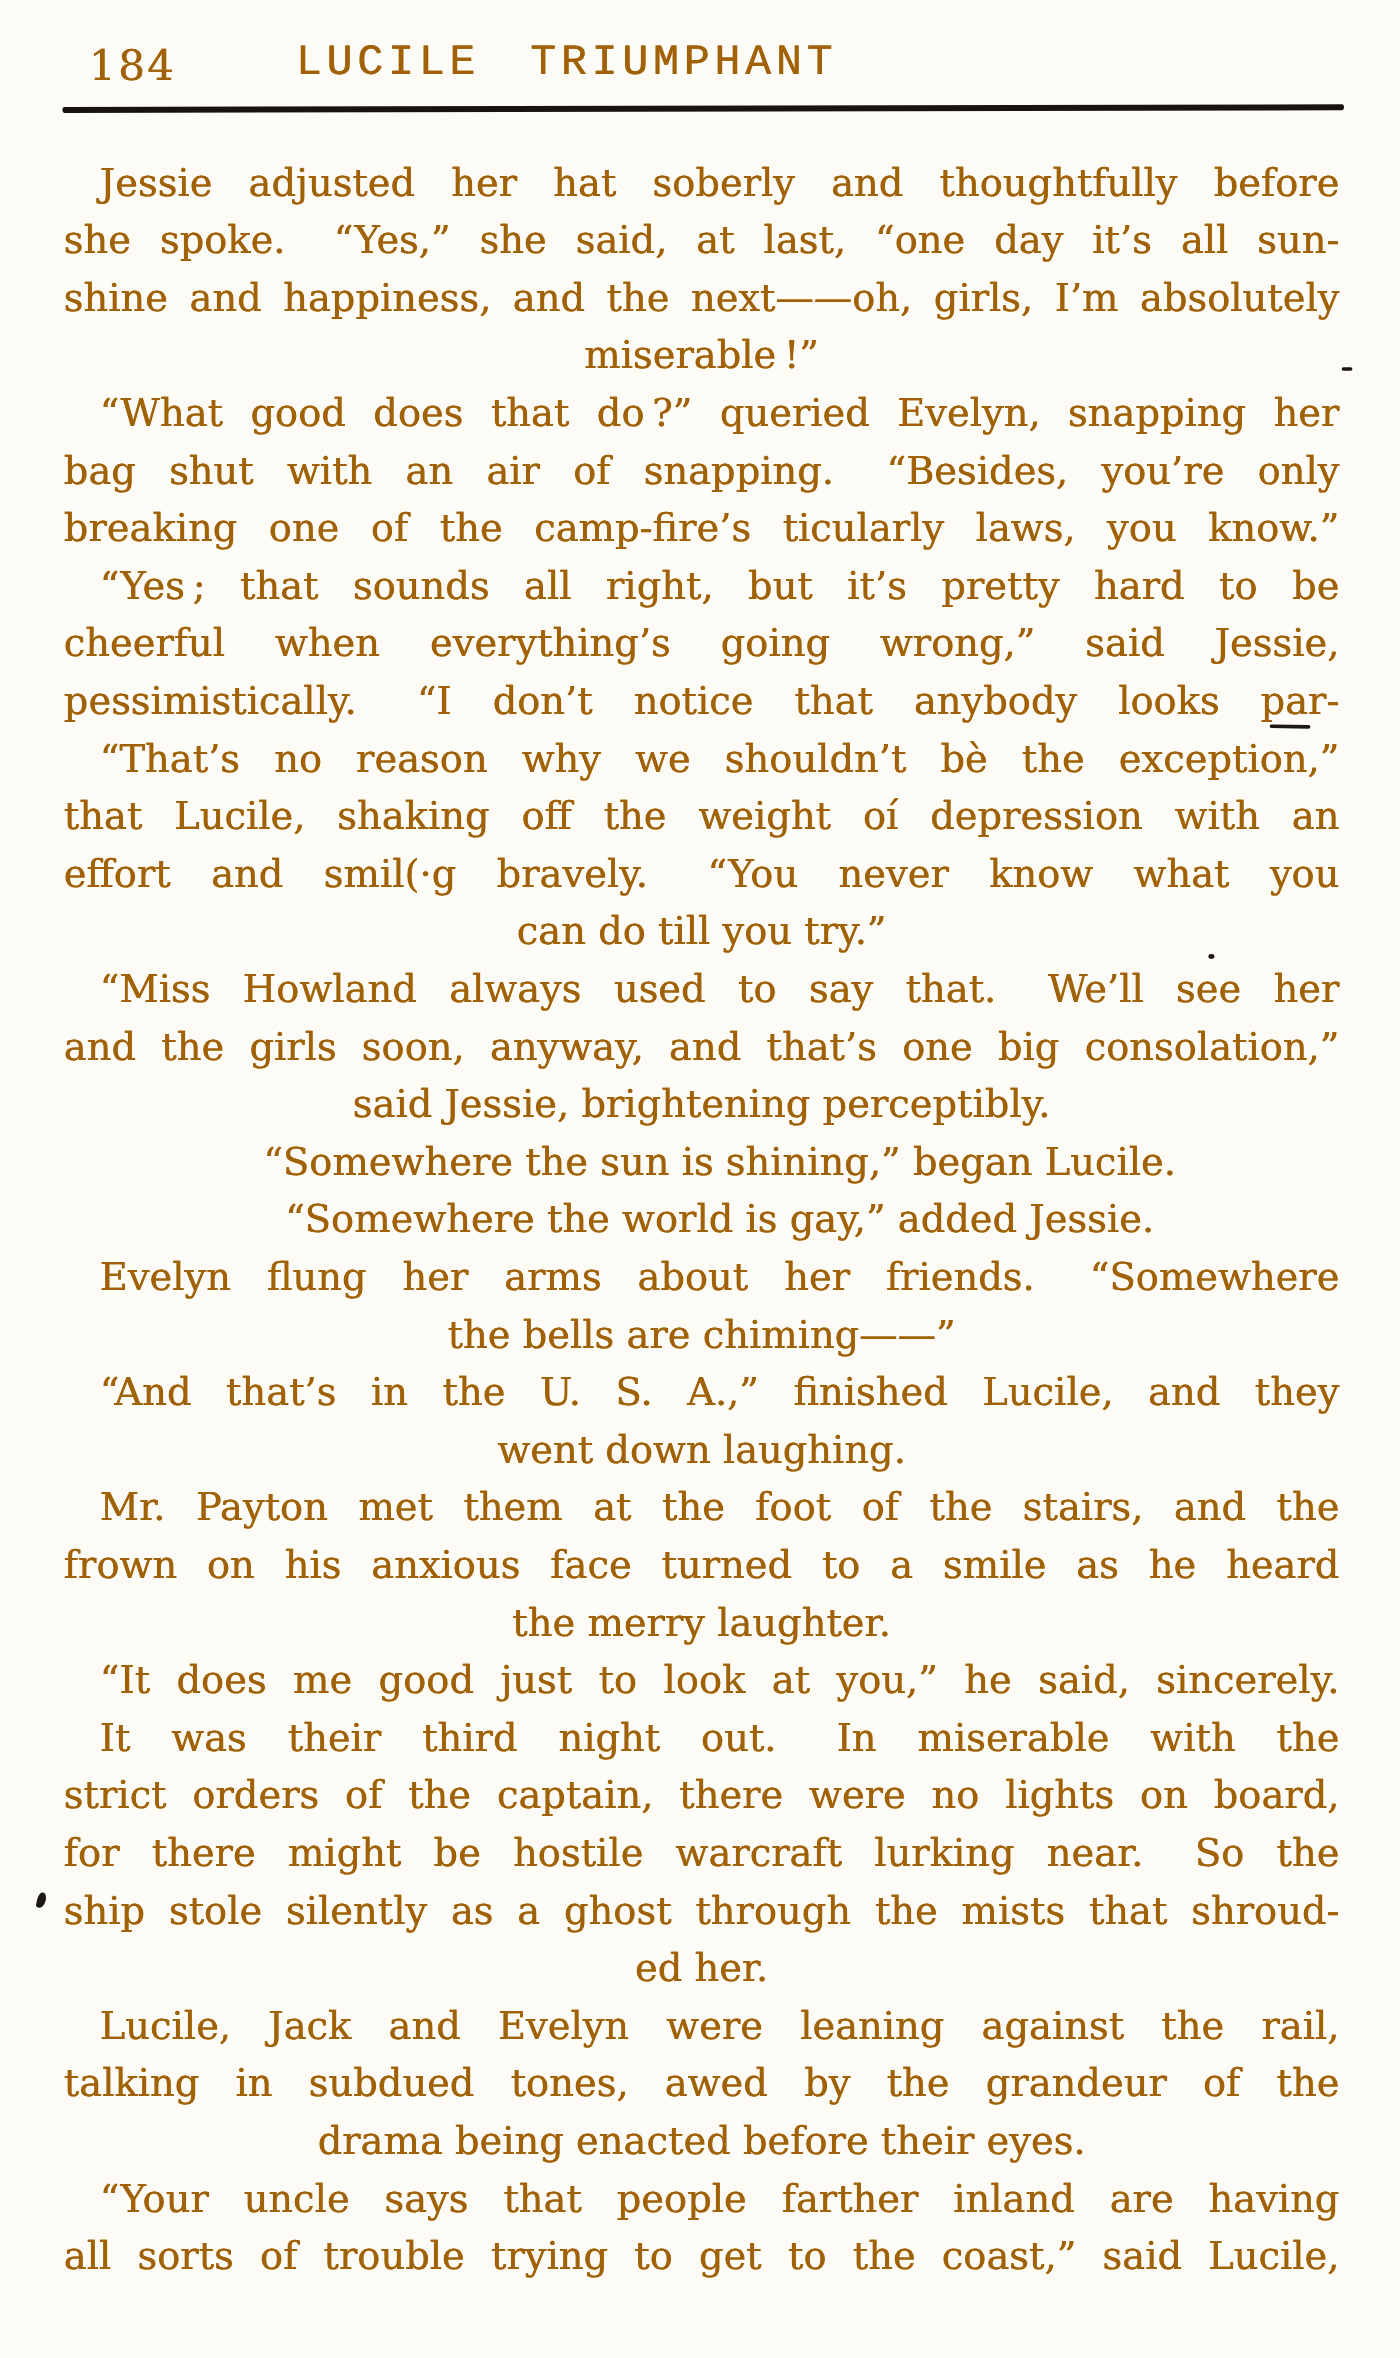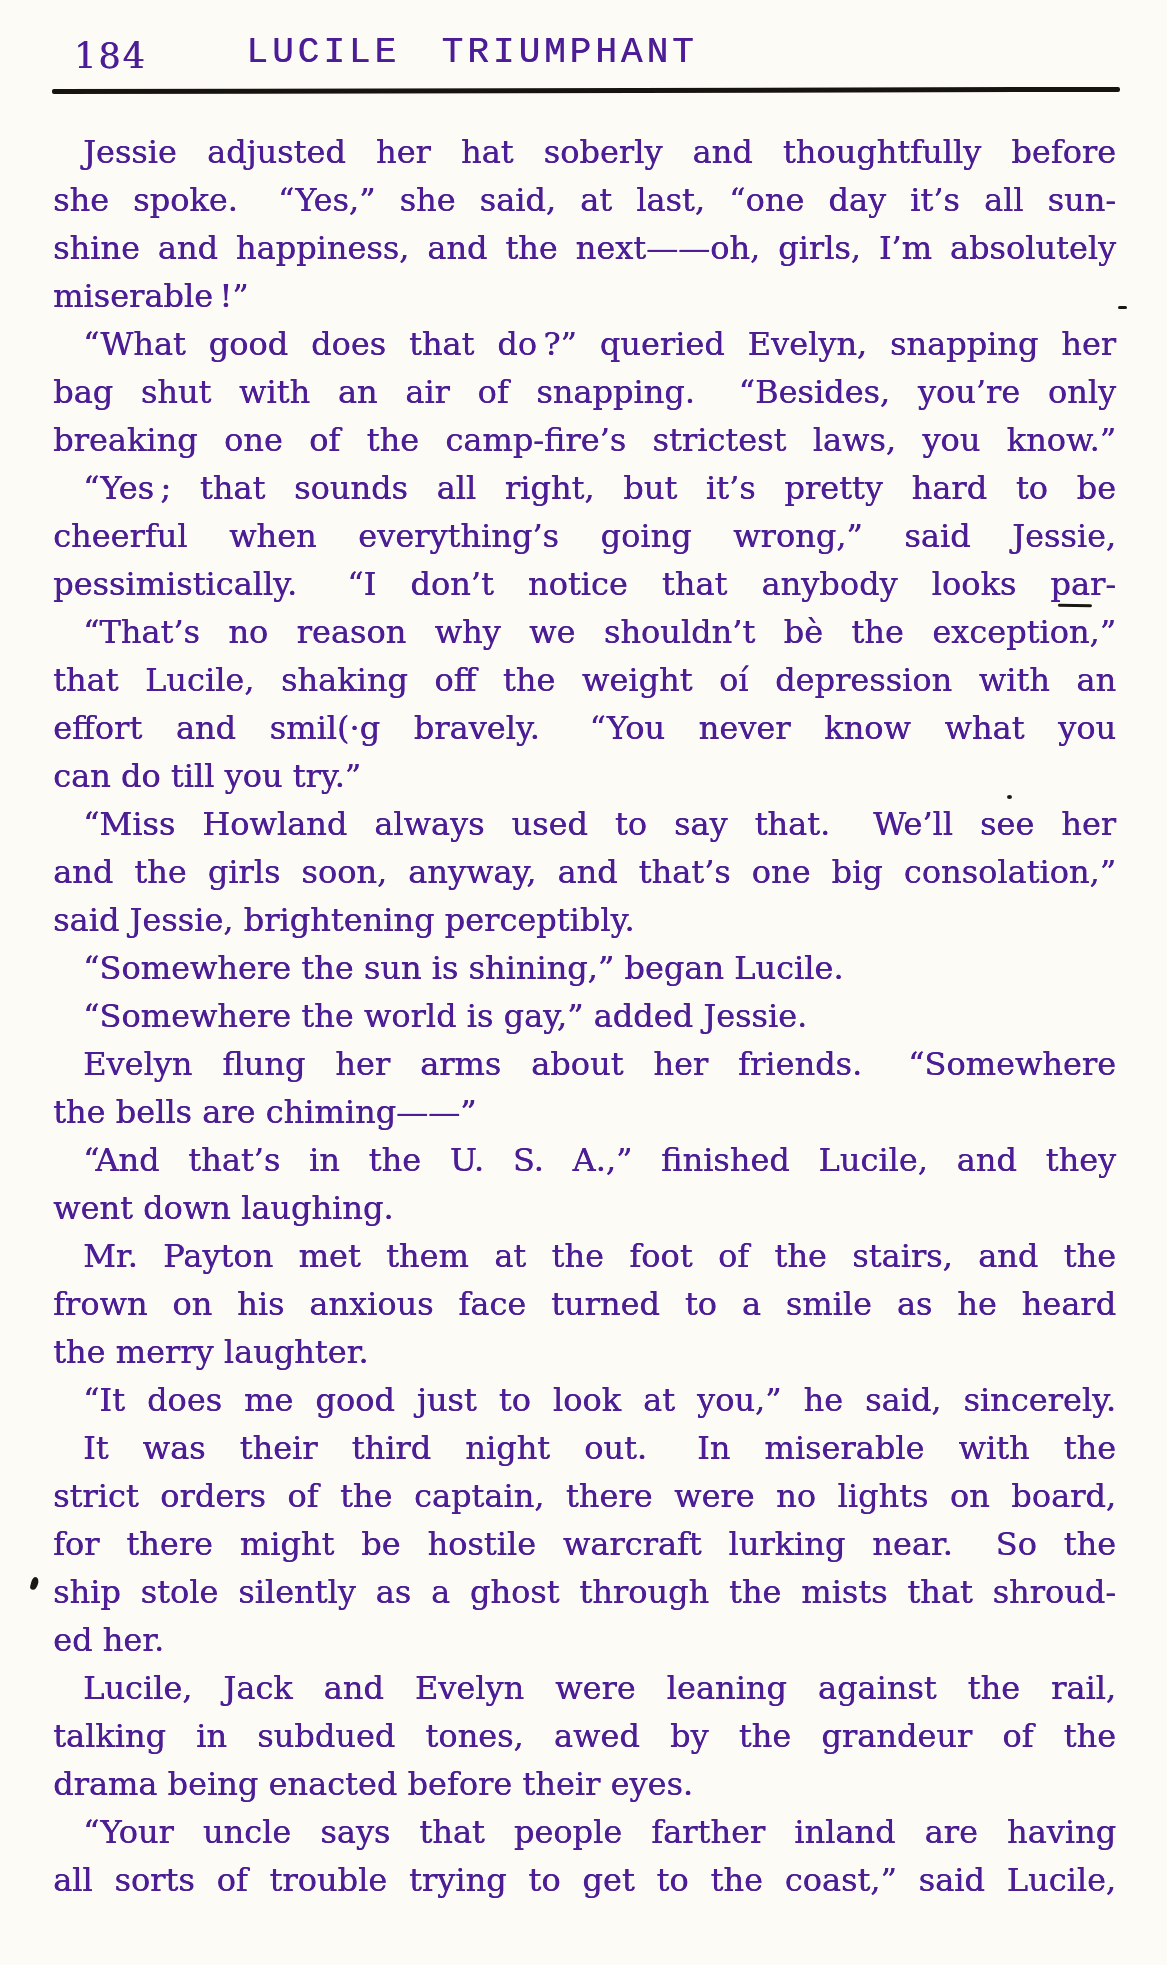--- a/index.html
+++ b/index.html
@@ -5,21 +5,21 @@
   html, body {
     margin: 0;
     padding: 0;
     background: #fbfaf5;
   }
   .page {
     position: relative;
     width: 1167px;
     height: 1965px;
     background: #fcfbf6;
-    color: #4c1d95;
+    color: #a16207;
     font-family: "DejaVu Serif", "Liberation Serif", serif;
     overflow: hidden;
     text-rendering: optimizeLegibility;
   }
   .page-number {
     position: absolute;
     left: 74px;
     top: 36px;
     font-size: 35px;
     letter-spacing: 2px;
@@ -49,21 +49,21 @@
   }
   .page-body {
     position: absolute;
     left: 53px;
     top: 128px;
     width: 1063px;
     font-size: 32px;
     line-height: 48px;
     text-shadow: 0.4px 0 0 currentColor;
   }
-  .line { text-align: left; }
+  .line { text-align: center; }
   .line.just {
     text-align: justify;
     text-align-last: justify;
   }
   .line.indent { text-indent: 30px; }
   
   .speck {
     position: absolute;
     background: #1b1712;
   }
@@ -110,21 +110,21 @@
 
   <div class="header-rule"></div>
 
   <main class="page-body">
       <div class="line indent just">Jessie adjusted her hat soberly and thoughtfully before</div>
       <div class="line just">she spoke.  “Yes,” she said, at last, “one day it’s all sun-</div>
       <div class="line just">shine and happiness, and the next——oh, girls, I’m absolutely</div>
       <div class="line">miserable !”</div>
       <div class="line indent just">“What good does that do ?” queried Evelyn, snapping her</div>
       <div class="line just">bag shut with an air of snapping.  “Besides, you’re only</div>
-      <div class="line just">breaking one of the camp-fire’s strictest laws, you know.”</div>
+      <div class="line just">breaking one of the camp-fire’s ticularly laws, you know.”</div>
       <div class="line indent just">“Yes ; that sounds all right, but it’s pretty hard to be</div>
       <div class="line just">cheerful when everything’s going wrong,” said Jessie,</div>
       <div class="line just">pessimistically.  “I don’t notice that anybody looks par-</div>
       <div class="line indent just">“That’s no reason why we shouldn’t bè the exception,”</div>
       <div class="line just">that Lucile, shaking off the weight oí depression with an</div>
       <div class="line just">effort and smil(·g bravely.  “You never know what you</div>
       <div class="line">can do till you try.”</div>
       <div class="line indent just">“Miss Howland always used to say that.  We’ll see her</div>
       <div class="line just">and the girls soon, anyway, and that’s one big consolation,”</div>
       <div class="line">said Jessie, brightening perceptibly.</div>

